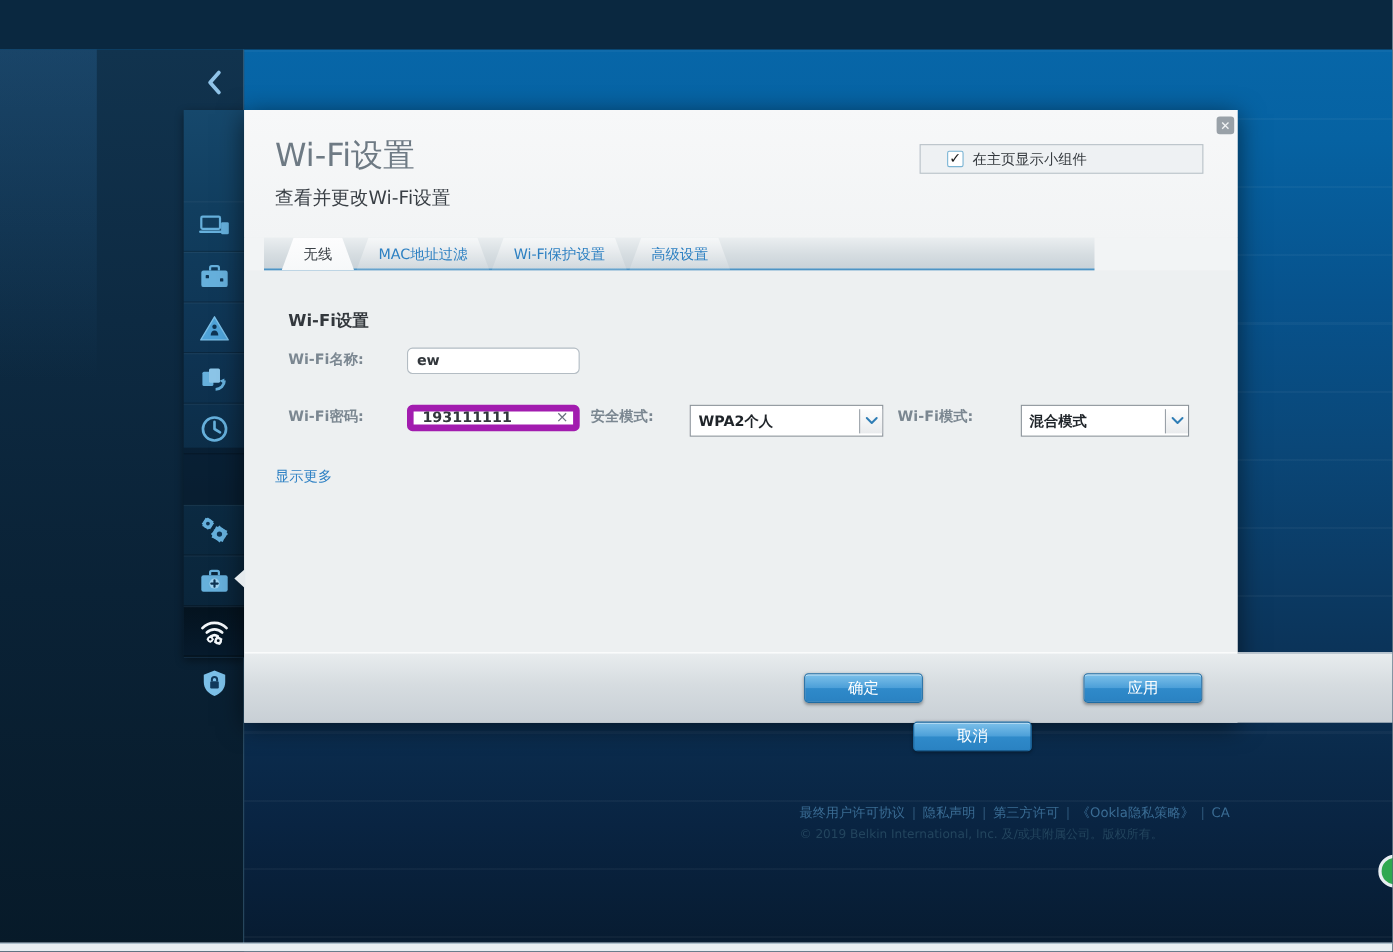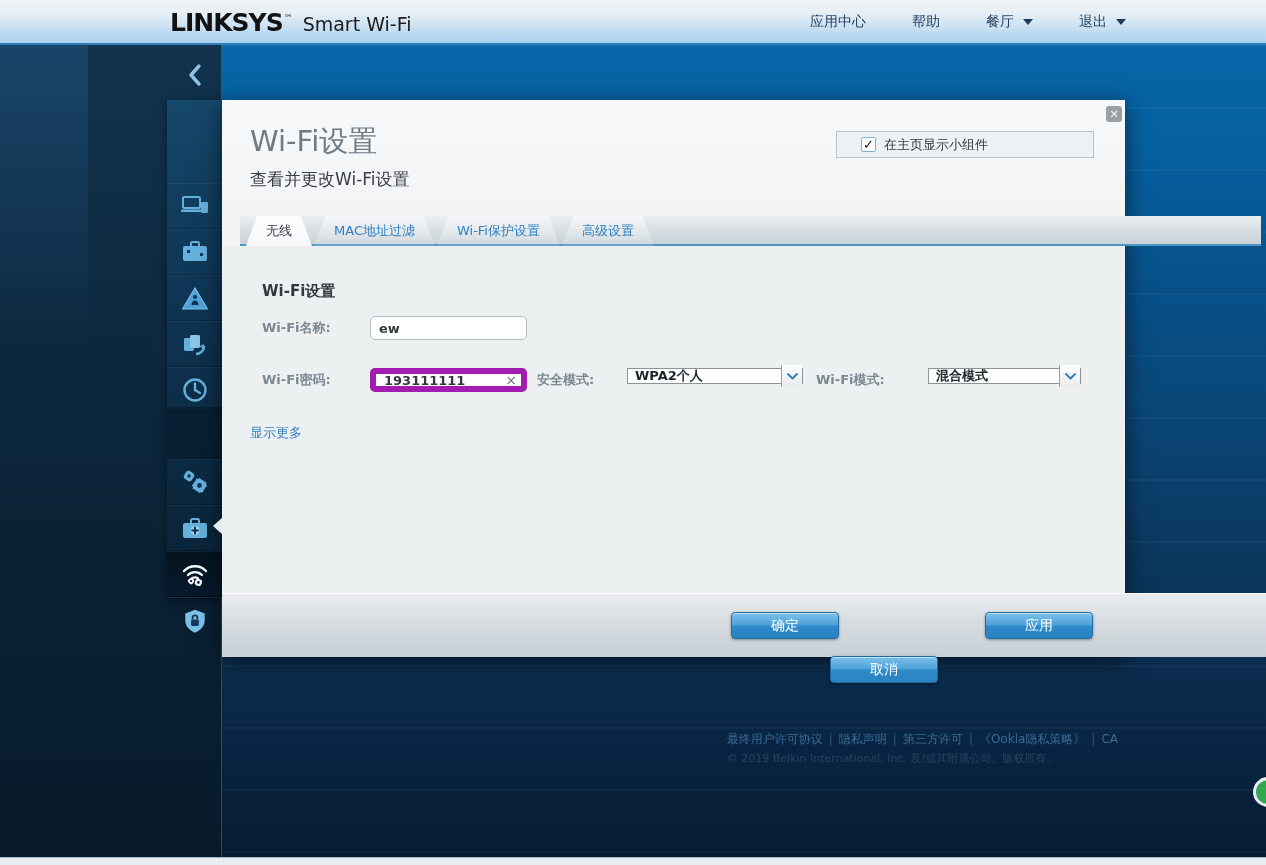--- a/index.html
+++ b/index.html
@@ -55,41 +55,41 @@
   .close-btn { position:absolute; left:884px; top:6px; width:16px; height:16px; background:#99a1a8;
     border-radius:3px; color:#f2f4f5; font-size:11px; font-weight:bold; display:flex; align-items:center; justify-content:center; cursor:pointer; }
   .widget-box { position:absolute; left:614px; top:31px; width:258px; height:27px; background:#eef1f3;
     border:1px solid #b9c2c8; display:flex; align-items:center; gap:8px; padding-left:24px; }
   .checkbox { width:15px; height:15px; background:#fff; border:1px solid #7ab4d4; border-radius:2px;
     display:flex; align-items:center; justify-content:center; font-size:13px; font-weight:bold; color:#1a1a1a; cursor:pointer; }
   .widget-label { font-size:13px; color:#33383d; }
 
   
   .tabrow { position:absolute; left:0; top:116px; width:903px; height:30px; background:#f2f4f5; }
-  .tabband { position:absolute; left:18px; top:0; width:1021px; height:30px;
+  .tabband { position:absolute; left:18px; top:0; width:755px; height:30px;
     background:linear-gradient(180deg,#eaeef0 0%,#d6dde1 55%,#c9d2d8 100%);
-    border-bottom:2px solid #4e94c4; display:flex; align-items:stretch; padding-left:6px; }
+    border-bottom:2px solid #4e94c4; display:flex; align-items:stretch; padding-left:16px; }
   .tab { position:relative; height:30px; display:flex; align-items:center; justify-content:center;
     font-size:13px; color:#2d80c2; cursor:pointer; padding:0 20px; margin-right:2px;
     clip-path:polygon(11px 0, calc(100% - 11px) 0, 100% 100%, 0 100%);
     background:linear-gradient(180deg,rgba(255,255,255,0.55),rgba(255,255,255,0.12)); }
   .tab.active { background:linear-gradient(180deg,#fdfdfe,#f6f8f9); color:#3a4046; }
 
   
   .m-content { position:absolute; left:0; top:146px; width:903px; height:347px; background:#edf0f1; }
   .sec-head { position:absolute; left:40px; top:36px; font-size:15px; font-weight:bold; color:#33383d; }
   .f-label { position:absolute; font-size:13px; font-weight:bold; color:#7b8791; line-height:24px; }
   .txt-input { position:absolute; width:157px; height:24px; background:#fff; border:1px solid #b3bcc3;
     border-radius:5px; font-family:inherit; font-size:13px; font-weight:bold; color:#32373c; padding:0 8px; outline:none; }
   .pw-wrap { position:absolute; left:148px; top:122px; width:157px; height:24px; background:#fff;
     border:6px solid #a21caf; border-radius:5px; display:flex; align-items:center; }
   .pw-wrap input { flex:1; min-width:0; border:none; outline:none; background:transparent;
     font-family:inherit; font-size:13px; font-weight:bold; color:#32373c; padding:0 4px 0 8px; }
   .clear-x { width:20px; font-size:14px; color:#6b7480; text-align:center; cursor:pointer; user-select:none; }
-  .selectbox { position:absolute; height:16px; background:#fff; border:1px solid #8b939a; display:flex;
+  .selectbox { position:absolute; height:29px; background:#fff; border:1px solid #8b939a; display:flex;
     align-items:center; cursor:pointer; }
   .selectbox .val { flex:1; font-size:13px; font-weight:bold; color:#1f2429; padding-left:7px; white-space:nowrap; overflow:hidden; }
   .selectbox .dd { width:21px; height:22px; border-left:1px solid #9aa1a8;
     background:linear-gradient(180deg,#fdfdfd,#e9ebed); display:flex; align-items:center; justify-content:center; }
   .dd svg { display:block; }
   .show-more { position:absolute; left:28px; top:178px; font-size:13px; color:#2e81c4; text-decoration:none; cursor:pointer;text-align:right; }
 
   
   .m-footer { position:absolute; left:0; top:493px; width:1069px; height:64px;
     background:linear-gradient(180deg,#e8ecee 0%,#d6dce0 45%,#c8cfd5 100%); border-top:1px solid #ffffff; }
@@ -109,43 +109,20 @@
   .feedback-bubble { position:absolute; left:1253px; top:732px; width:30px; height:30px; border-radius:50%;
     background:#2fa84f; border:3px solid #e8eef2; cursor:pointer; }
 
   svg { overflow:visible; }
 </style>
 </head>
 <body>
 
 <div class="screen">
 
-  <header class="topbar">
-    <div class="logo">
-      <span class="logo-main">LINKSYS</span>
-      <span class="logo-tm">™</span>
-      <span class="logo-sub">Smart Wi-Fi</span>
-    </div>
-    <nav class="topnav">
-      <a>
-          <span>应用中心</span>
-        </a>
-      <a>
-          <span>帮助</span>
-        </a>
-      <a>
-          <span>餐厅</span>
-          <span class="caret-down"></span>
-        </a>
-      <a>
-          <span>退出</span>
-          <span class="caret-down"></span>
-        </a>
-    </nav>
-  </header>
 
   <div class="page-bg">
     <div class="bands"></div>
     <div class="left-col">
         <div class="hi-strip"></div>
       </div>
     <div class="vline"></div>
 
     <div class="sidebar">
       <div class="back-btn">

